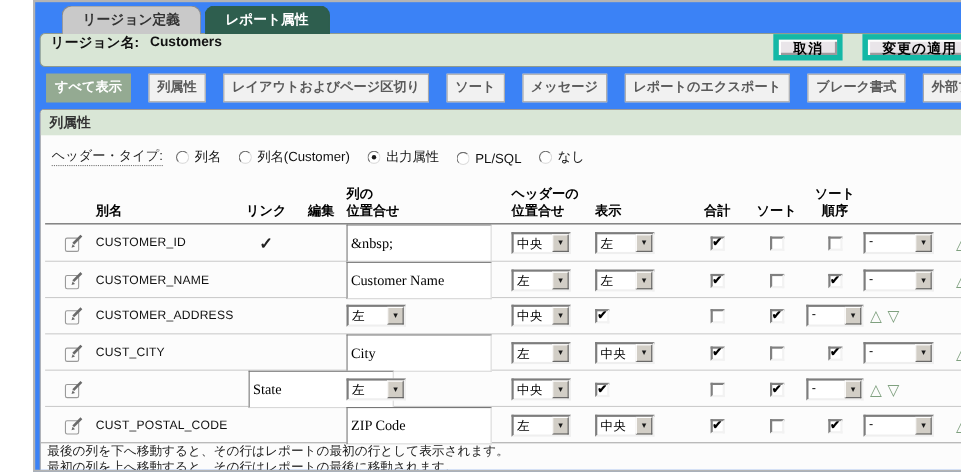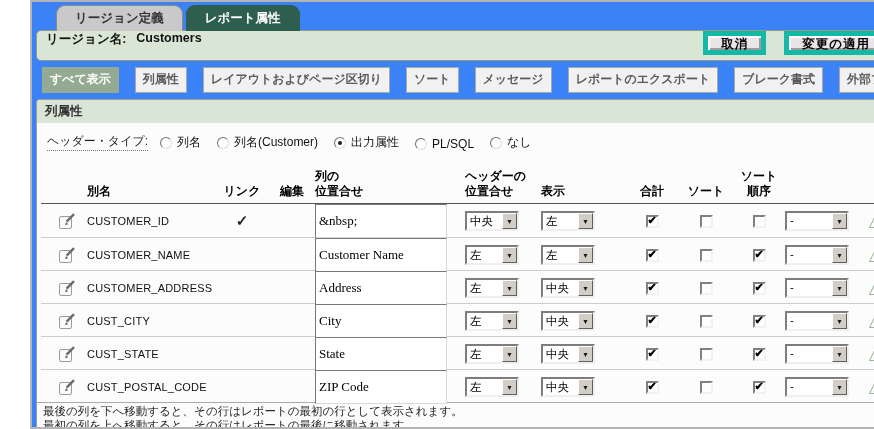--- a/index.html
+++ b/index.html
@@ -327,23 +327,20 @@
             </span>
           </div>
           <div>
             <span class="alias">CUSTOMER_ADDRESS</span>
           </div>
           <div>
             <span class="link-check" style="visibility: hidden;">✓</span>
           </div>
           <div></div>
           <div>
-            <input class="hdr-input" type="text" value="Address" style="">
-          </div>
-          <div>
             <span class="select w-align">
               <span class="sel-value">左</span>
               <span class="sel-btn"></span>
             </span>
           </div>
           <div>
             <span class="select w-align">
               <span class="sel-value">中央</span>
               <span class="sel-btn"></span>
             </span>
@@ -426,23 +423,20 @@
           <div>
             <span style="cursor:pointer;display:flex;">
               <svg width="20" height="20" viewBox="0 0 20 20">
                 <rect x="2.5" y="5.5" width="12" height="12" rx="1.5" fill="#fbfbfb" stroke="#9a9a9a"></rect>
                 <path d="M17 3.2 L9.6 10.6" stroke="#6a6a6a" stroke-width="2.4"></path>
                 <path d="M8 14.2 l1-3.2 2.2 2.2 z" fill="#6a6a6a"></path>
               </svg>
             </span>
           </div>
           <div>
-            <span class="alias">CUST_STATE</span>
-          </div>
-          <div>
             <span class="link-check" style="visibility: hidden;">✓</span>
           </div>
           <div></div>
           <div>
             <input class="hdr-input" type="text" value="State" style="">
           </div>
           <div>
             <span class="select w-align">
               <span class="sel-value">左</span>
               <span class="sel-btn"></span>

